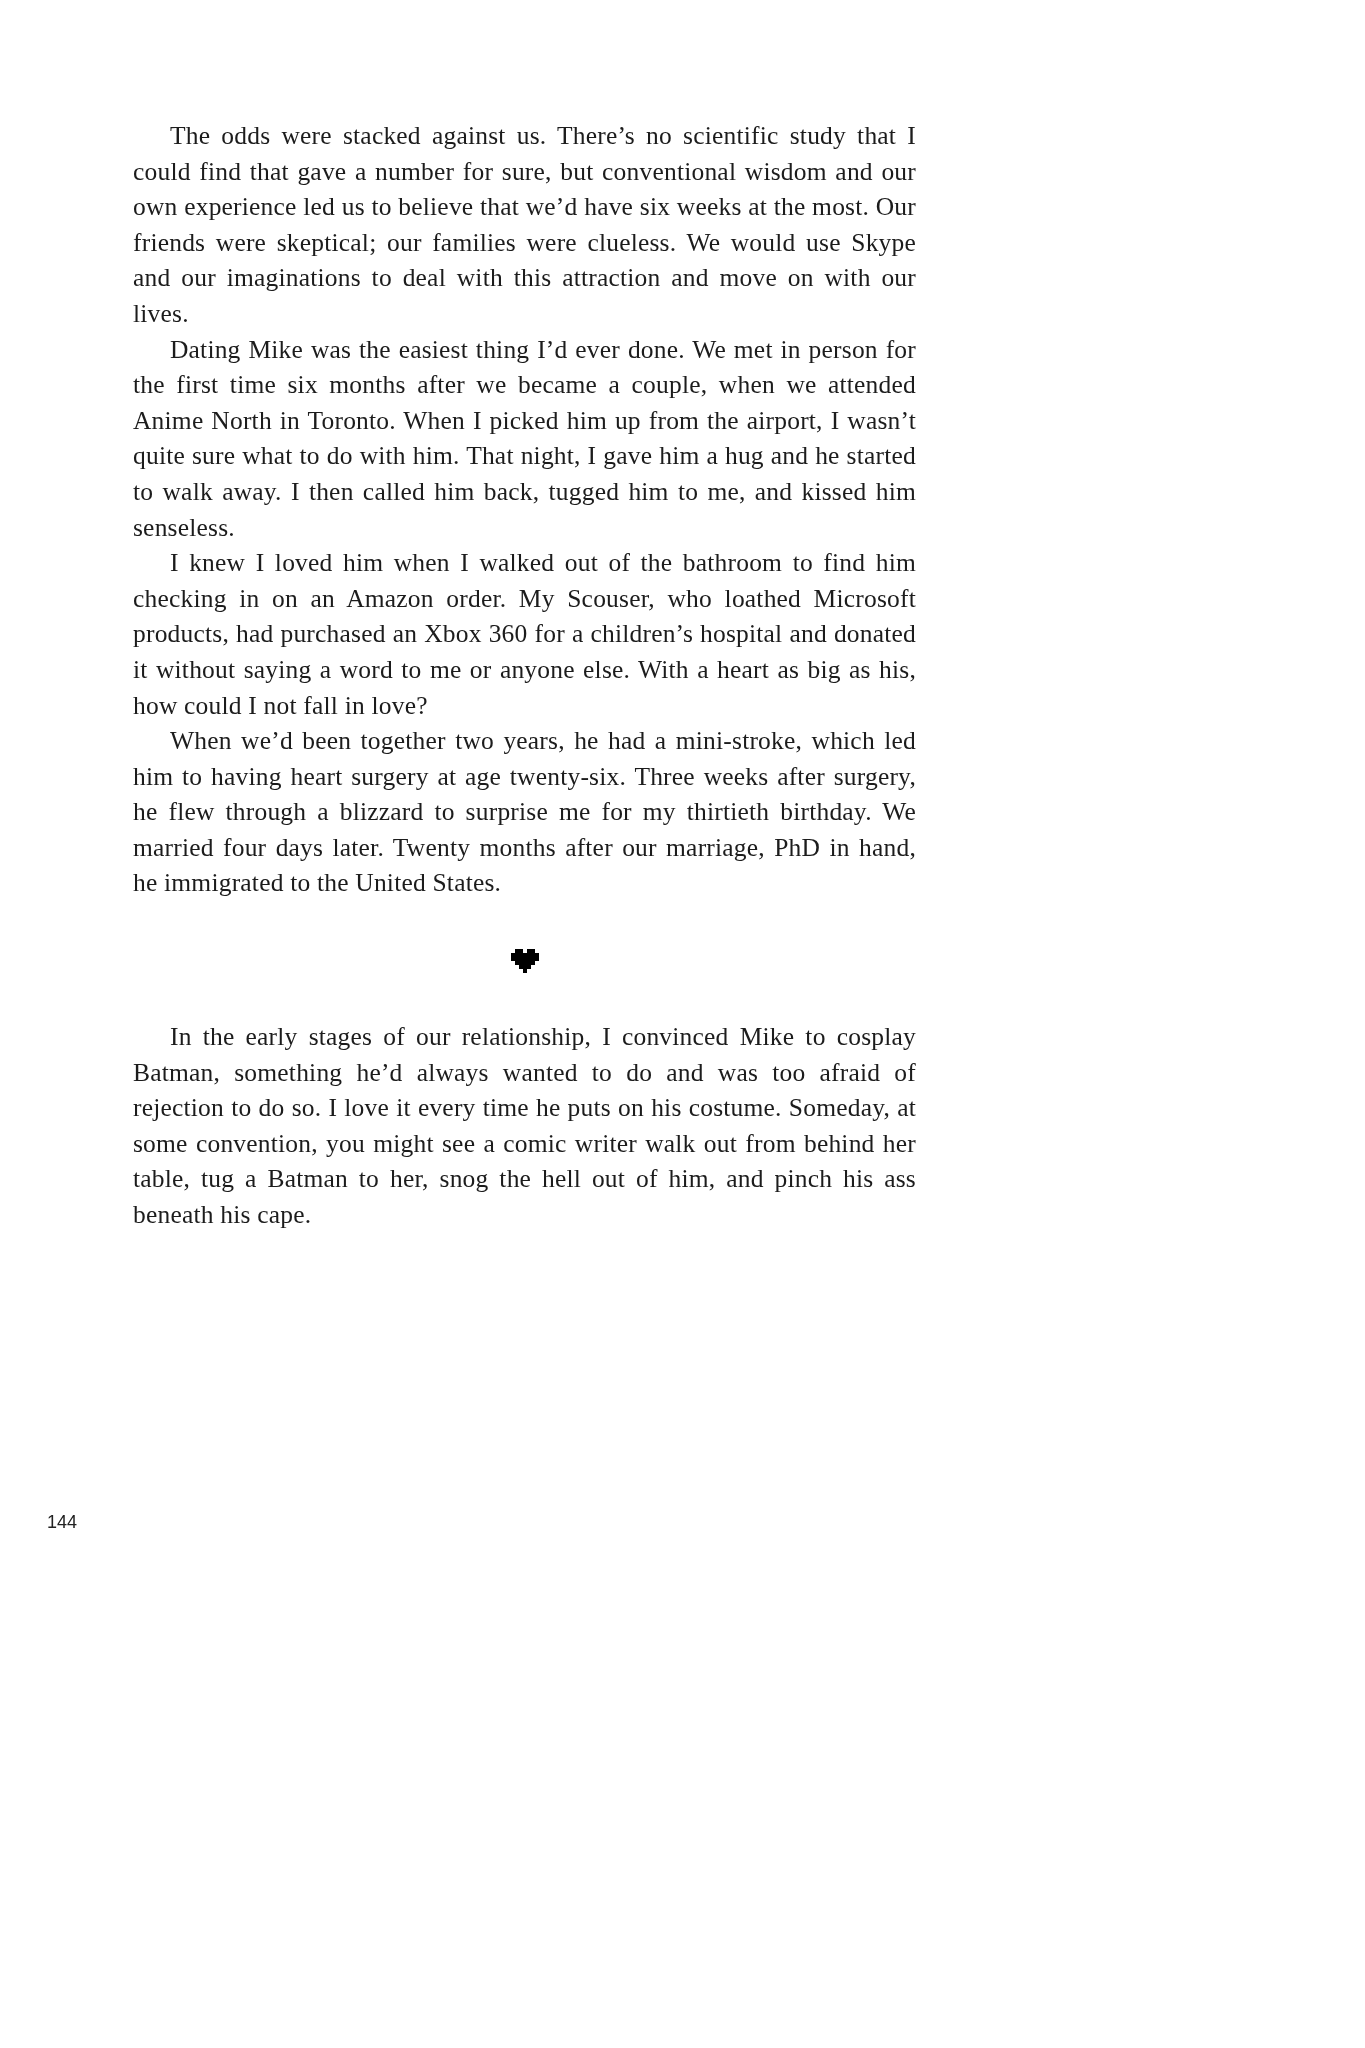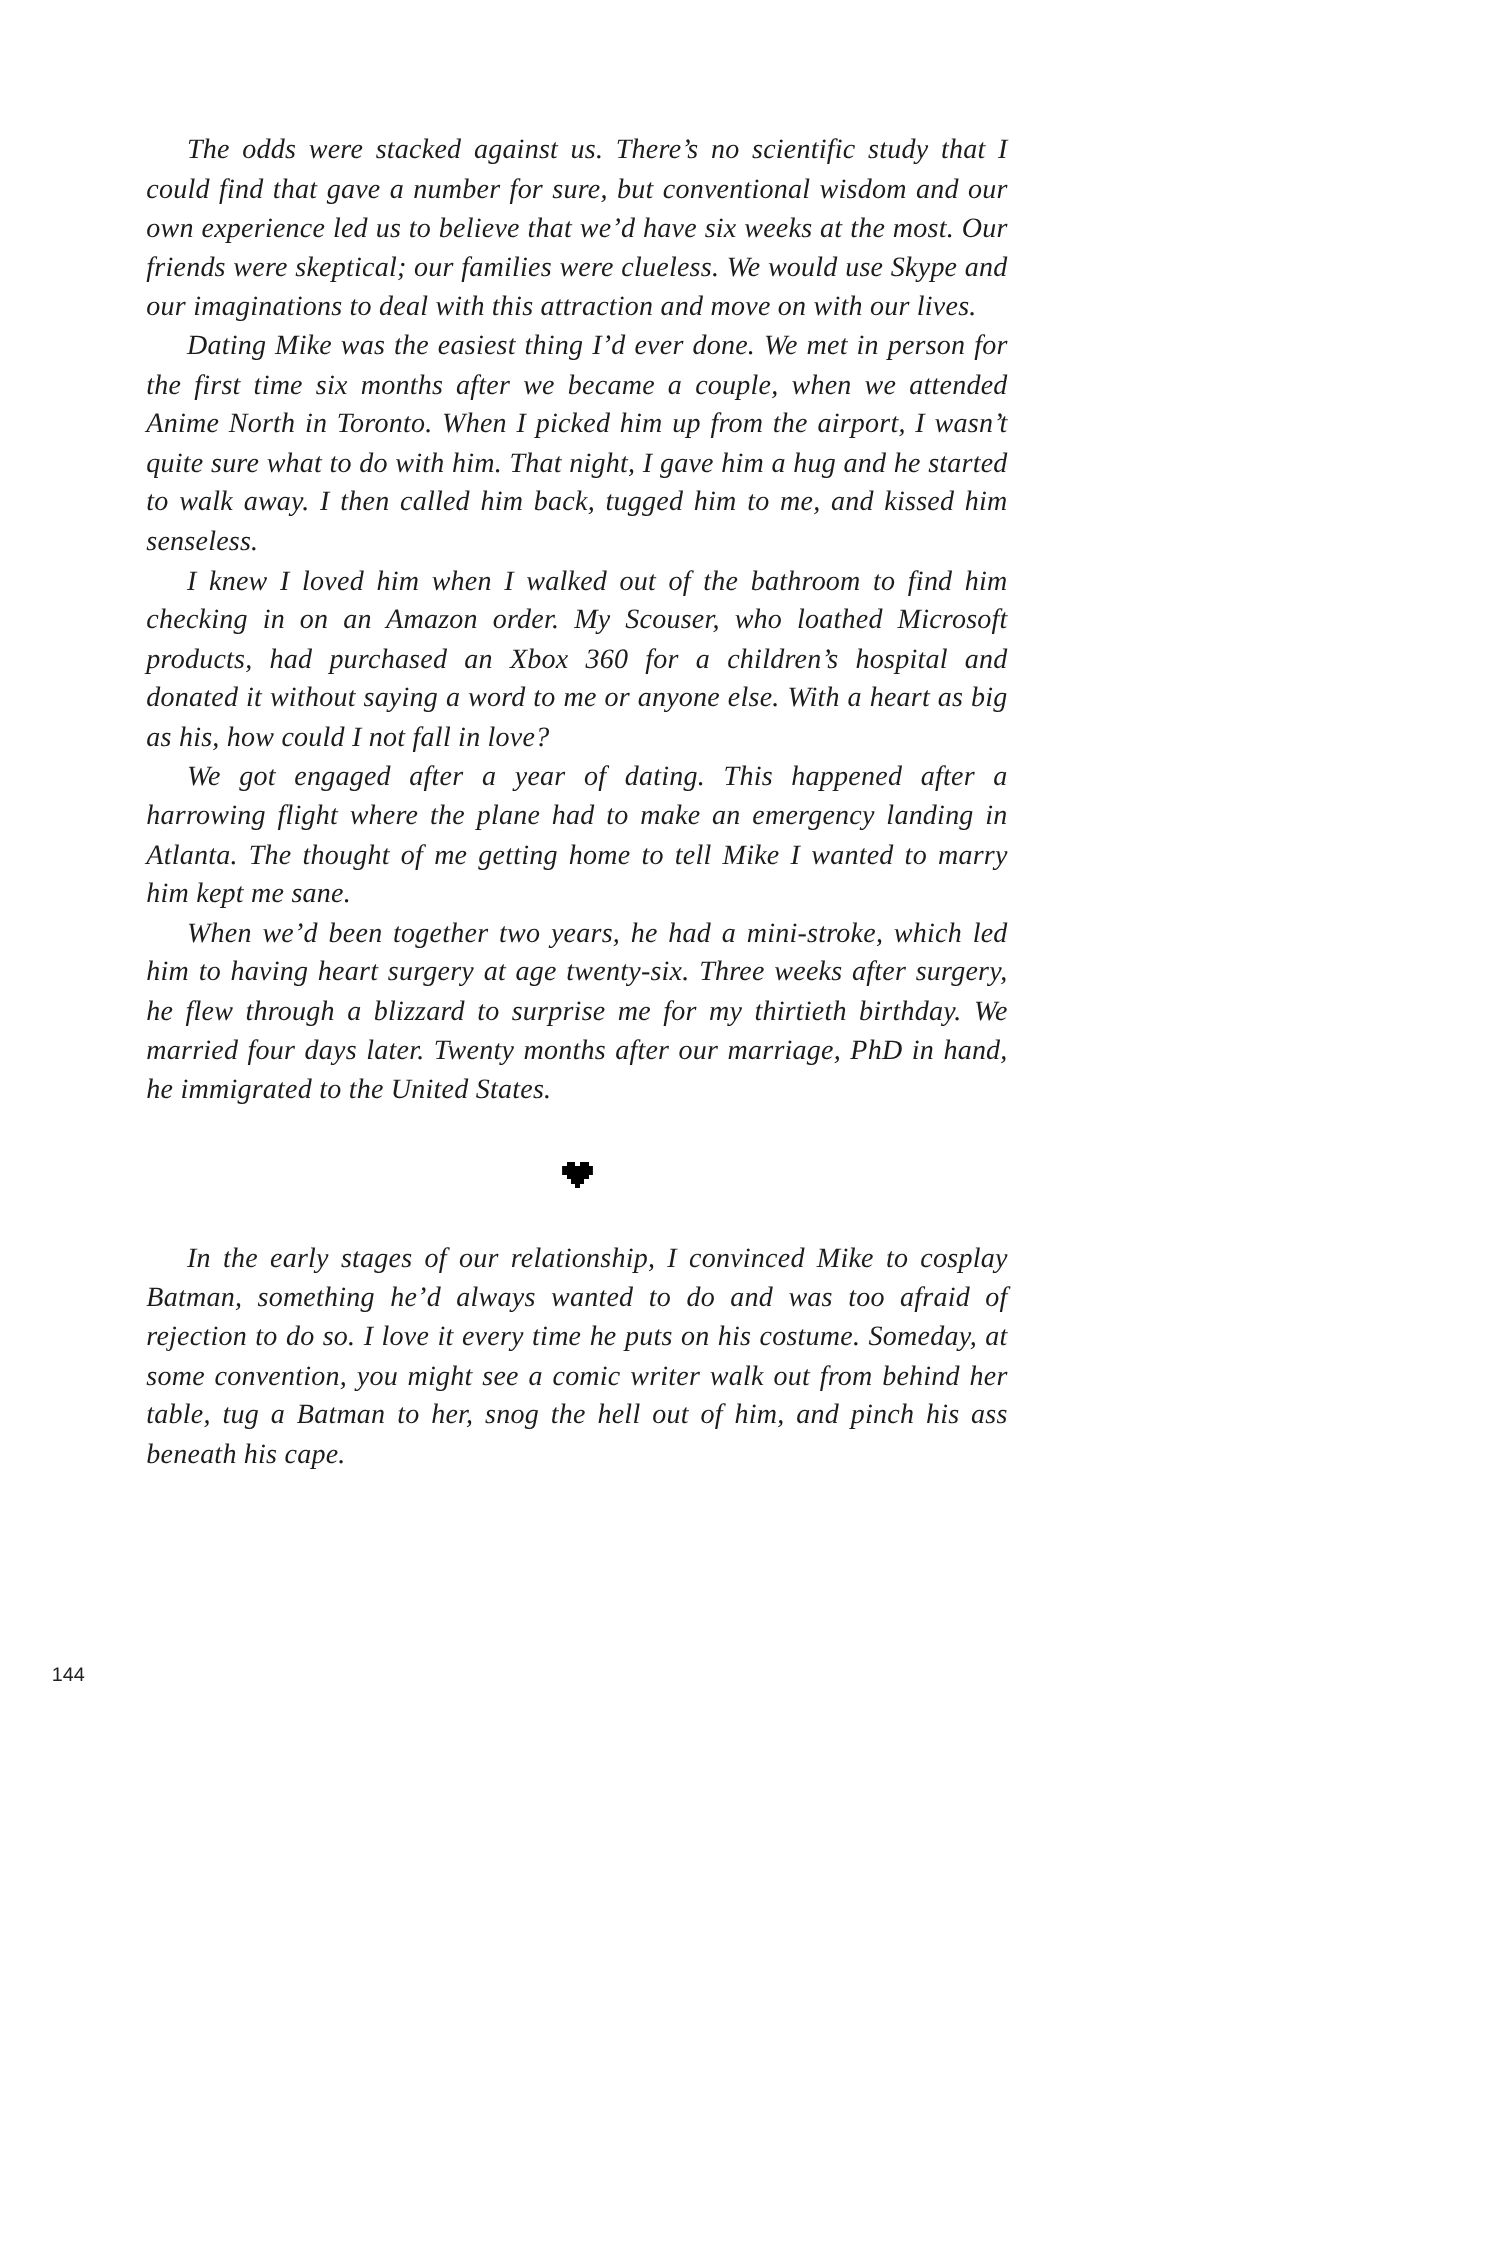--- a/index.html
+++ b/index.html
@@ -26,21 +26,20 @@
     width: 783px;
   }
   p.body-para {
     margin: 0;
     font-size: 25.5px;
     line-height: 35.6px;
     text-align: justify;
     text-indent: 1.45em;
     color: #1c1c1c;
     letter-spacing: 0.2px;
-    font-style: italic;
   }
   .divider {
     display: flex;
     justify-content: center;
     align-items: center;
     margin: 48px 0 46px 0;
     height: 24px;
   }
   .page-number {
     position: absolute;
@@ -55,21 +54,20 @@
 </head>
 <body>
 
 <div class="page">
 
   <div class="text-block">
 
     <p class="body-para">The odds were stacked against us. There’s no scientific study that I could find that gave a number for sure, but conventional wisdom and our own experience led us to believe that we’d have six weeks at the most. Our friends were skeptical; our families were clueless. We would use Skype and our imaginations to deal with this attraction and move on with our lives.</p>
     <p class="body-para">Dating Mike was the easiest thing I’d ever done. We met in person for the first time six months after we became a couple, when we attended Anime North in Toronto. When I picked him up from the airport, I wasn’t quite sure what to do with him. That night, I gave him a hug and he started to walk away. I then called him back, tugged him to me, and kissed him senseless.</p>
     <p class="body-para">I knew I loved him when I walked out of the bathroom to find him checking in on an Amazon order. My Scouser, who loathed Microsoft products, had purchased an Xbox 360 for a children’s hospital and donated it without saying a word to me or anyone else. With a heart as big as his, how could I not fall in love?</p>
-    <p class="body-para">We got engaged after a year of dating. This happened after a harrowing flight where the plane had to make an emergency landing in Atlanta. The thought of me getting home to tell Mike I wanted to marry him kept me sane.</p>
     <p class="body-para">When we’d been together two years, he had a mini-stroke, which led him to having heart surgery at age twenty-six. Three weeks after surgery, he flew through a blizzard to surprise me for my thirtieth birthday. We married four days later. Twenty months after our marriage, PhD in hand, he immigrated to the United States.</p>
 
     <div class="divider">
       <svg width="28" height="24" viewBox="0 0 7 6" shape-rendering="crispEdges" aria-hidden="true">
         <g fill="#000000">
           <rect x="1" y="0" width="2" height="1"></rect>
           <rect x="4" y="0" width="2" height="1"></rect>
           <rect x="0" y="1" width="7" height="1"></rect>
           <rect x="0" y="2" width="7" height="1"></rect>
           <rect x="1" y="3" width="5" height="1"></rect>

